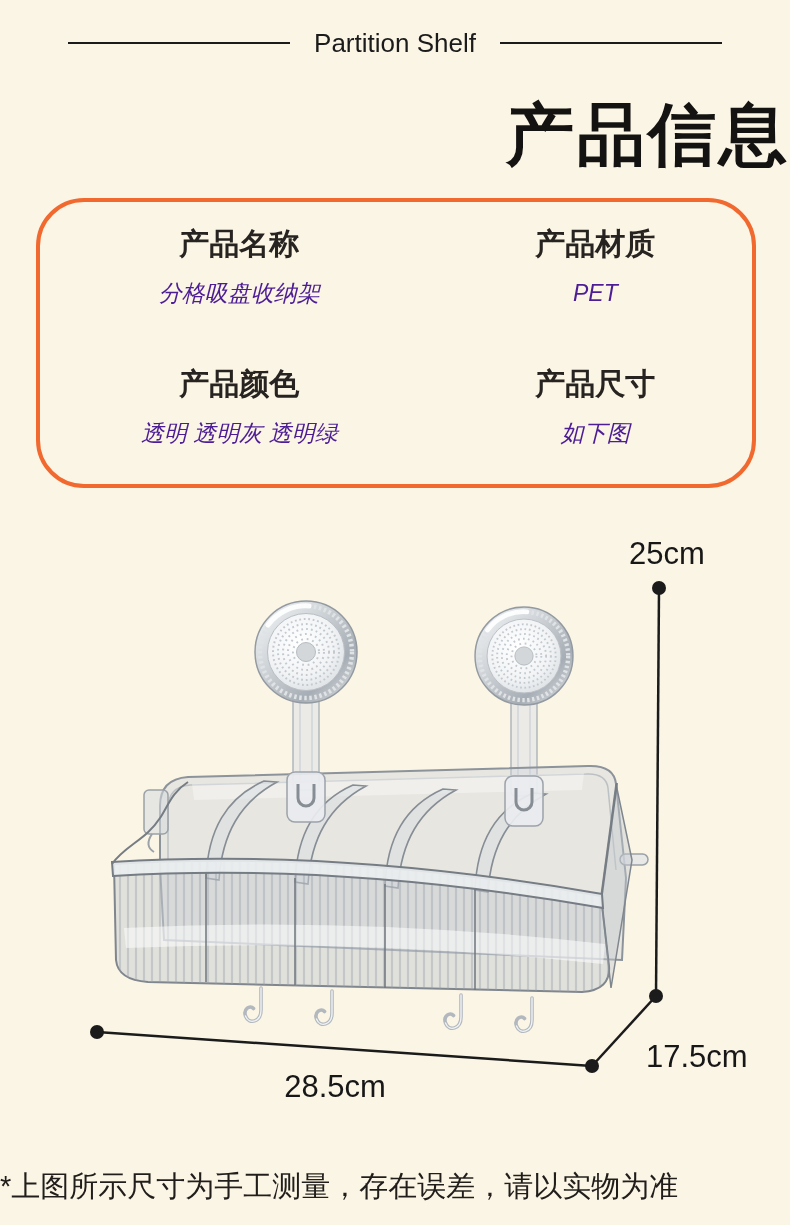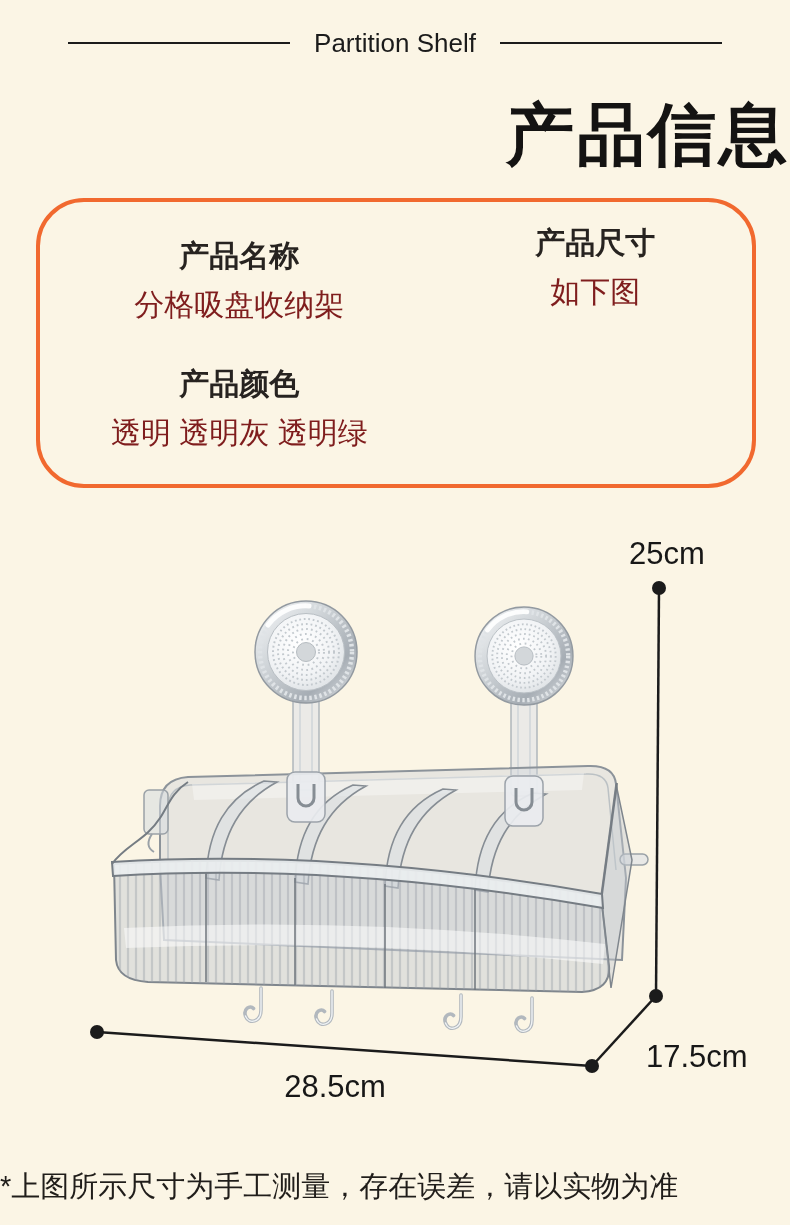--- a/index.html
+++ b/index.html
@@ -15,24 +15,24 @@
   .hline{width:222px;height:2px;background:#1b1b1b;}
   
   .page-title{position:absolute;top:92px;left:0;width:790px;margin:0;
     text-align:right;font-size:68px;line-height:84px;font-weight:800;
     letter-spacing:3px;color:#141312;}
   
   .info-box{position:absolute;left:36px;top:198px;width:720px;height:290px;
     box-sizing:border-box;border:4px solid #F1692F;border-radius:48px;
     display:grid;grid-template-columns:56% 44%;grid-template-rows:50% 50%;}
   .cell{text-align:center;}
-  .cell.row1{padding-top:36px;}
+  .cell.row1{padding-top:24px;}
   .cell.row2{padding-top:23px;}
   .cell .lbl{font-size:30px;line-height:36px;font-weight:700;color:#272320;margin-bottom:13px;}
-  .cell .val{font-size:30px;line-height:36px;font-weight:500;color:#7f1d1d;}
+  .cell .val{font-size:23px;line-height:36px;font-weight:500;color:#4c1d95;font-style:italic;}
   
   .figure{position:absolute;left:60px;top:530px;width:700px;height:580px;}
   .figure text{font-family:"Liberation Sans","DejaVu Sans",sans-serif;font-weight:500;}
   
   .footnote{position:absolute;top:1168px;left:0;width:790px;text-align:left;
     font-size:29px;line-height:36px;font-weight:500;color:#201d1a;}
 </style>
 </head>
 <body>
 
@@ -44,27 +44,31 @@
     <span class="hline"></span>
   </div>
 
   <h1 class="page-title">产品信息</h1>
 
   <div class="info-box">
     <div class="cell row1">
       <div class="lbl">产品名称</div>
       <div class="val">分格吸盘收纳架</div>
     </div>
-    <div class="cell row2">
-      <div class="lbl">产品尺寸</div>
-      <div class="val">如下图</div>
+    <div class="cell row1">
+      <div class="lbl">产品材质</div>
+      <div class="val">PET</div>
     </div>
     <div class="cell row2">
       <div class="lbl">产品颜色</div>
       <div class="val">透明 透明灰 透明绿</div>
+    </div>
+    <div class="cell row2">
+      <div class="lbl">产品尺寸</div>
+      <div class="val">如下图</div>
     </div>
   </div>
 
   <svg class="figure" viewBox="0 0 700 580" xmlns="http://www.w3.org/2000/svg">
     <defs>
       <linearGradient id="chrome" x1="0" y1="0" x2="1" y2="1">
         <stop offset="0" stop-color="#f7f9fa"></stop>
         <stop offset="0.4" stop-color="#cdd2d6"></stop>
         <stop offset="0.72" stop-color="#a6adb4"></stop>
         <stop offset="1" stop-color="#e7eaec"></stop>

